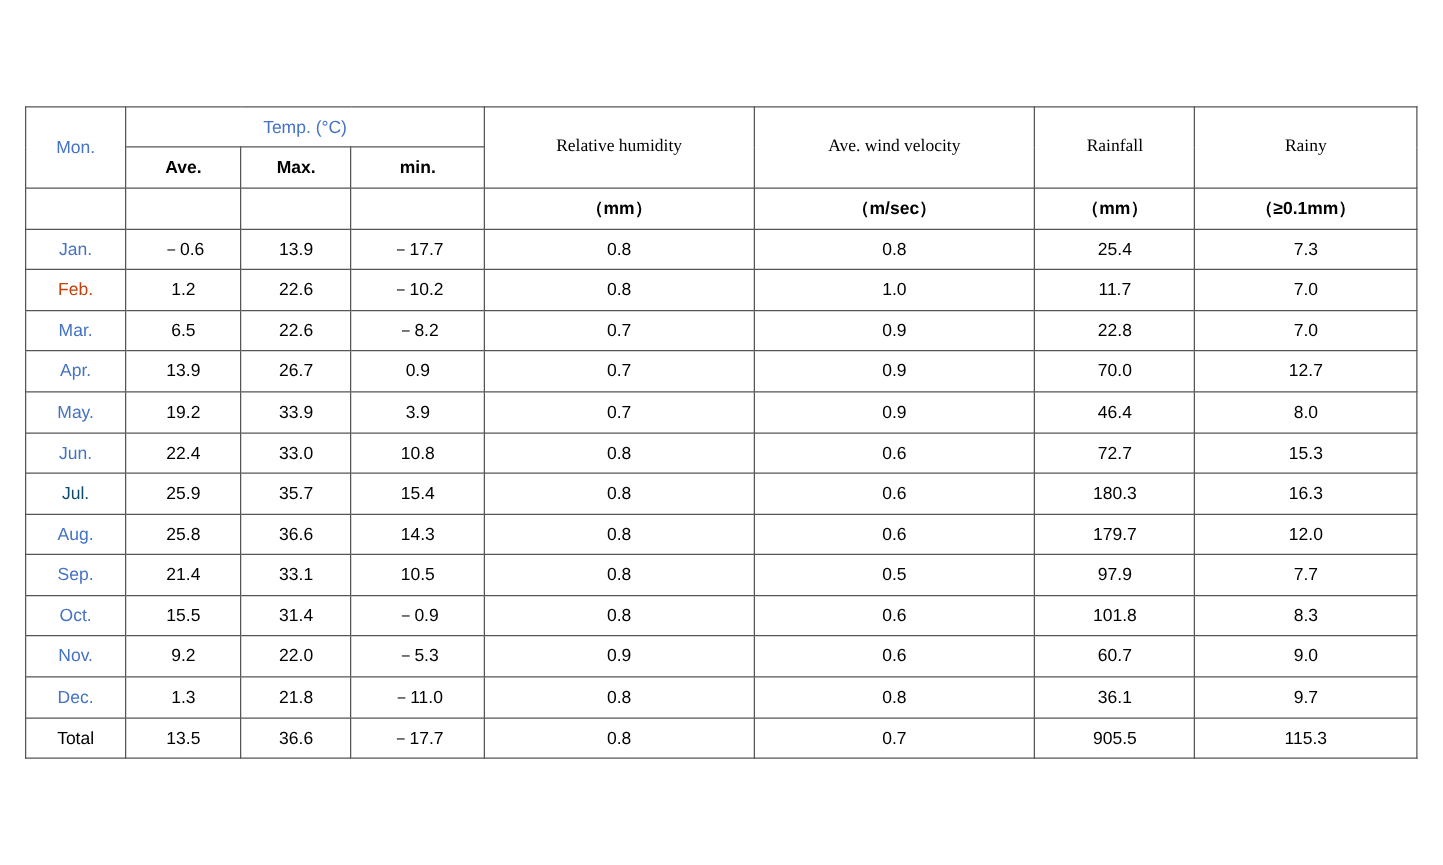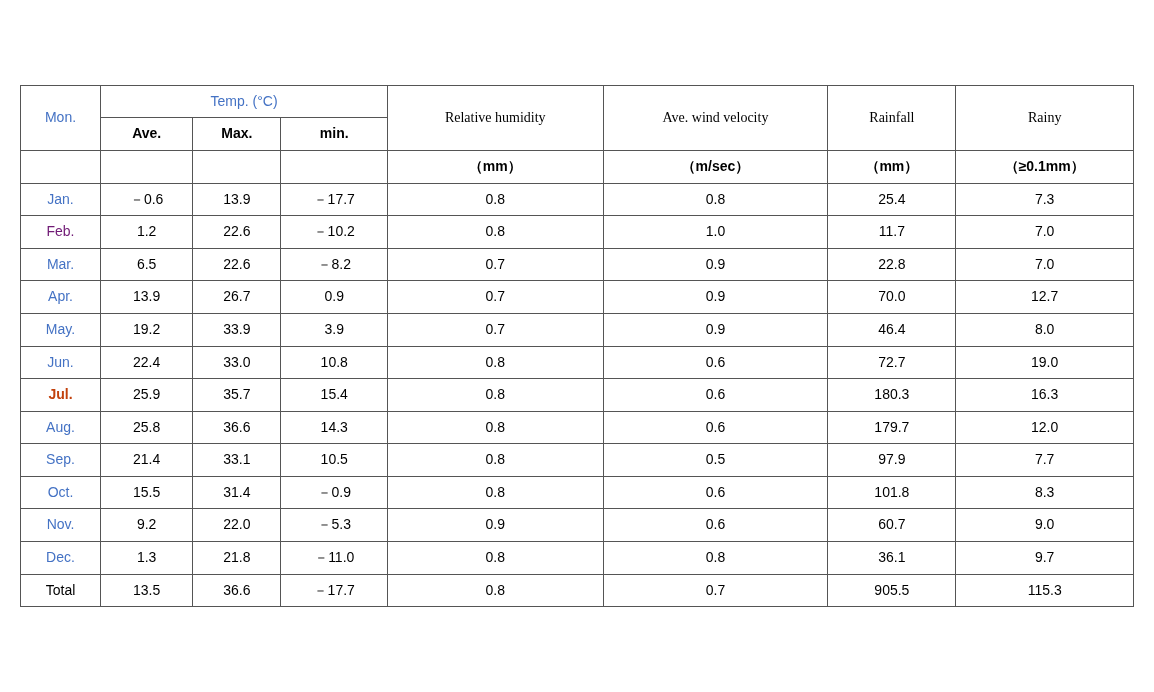--- a/index.html
+++ b/index.html
@@ -79,21 +79,21 @@
           <td class="month-col" style="color: rgb(68, 114, 196);">Jan.</td>
           <td>－0.6</td>
           <td>13.9</td>
           <td>－17.7</td>
           <td>0.8</td>
           <td>0.8</td>
           <td>25.4</td>
           <td>7.3</td>
         </tr>
         <tr>
-          <td class="month-col" style="color: #701a75;">Feb.</td>
+          <td class="month-col" style="color: #c2410c;">Feb.</td>
           <td>1.2</td>
           <td>22.6</td>
           <td>－10.2</td>
           <td>0.8</td>
           <td>1.0</td>
           <td>11.7</td>
           <td>7.0</td>
         </tr>
         <tr>
           <td class="month-col" style="color: rgb(68, 114, 196);">Mar.</td>
@@ -126,24 +126,24 @@
           <td>8.0</td>
         </tr>
         <tr>
           <td class="month-col" style="color: rgb(68, 114, 196);">Jun.</td>
           <td>22.4</td>
           <td>33.0</td>
           <td>10.8</td>
           <td>0.8</td>
           <td>0.6</td>
           <td>72.7</td>
-          <td>19.0</td>
-        </tr>
-        <tr>
-          <td class="month-col" style="color: #c2410c; font-weight: bold;">Jul.</td>
+          <td>15.3</td>
+        </tr>
+        <tr>
+          <td class="month-col" style="color: #0c4a6e;">Jul.</td>
           <td>25.9</td>
           <td>35.7</td>
           <td>15.4</td>
           <td>0.8</td>
           <td>0.6</td>
           <td>180.3</td>
           <td>16.3</td>
         </tr>
         <tr>
           <td class="month-col" style="color: rgb(68, 114, 196);">Aug.</td>

